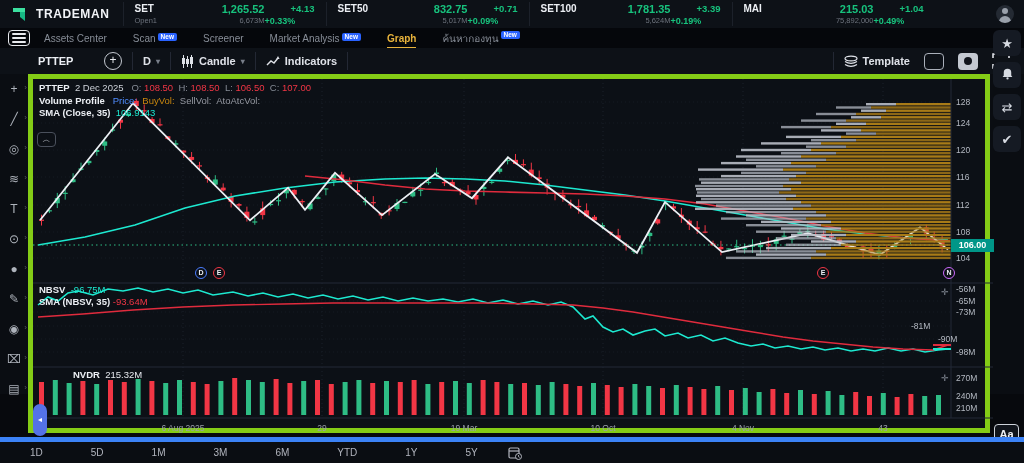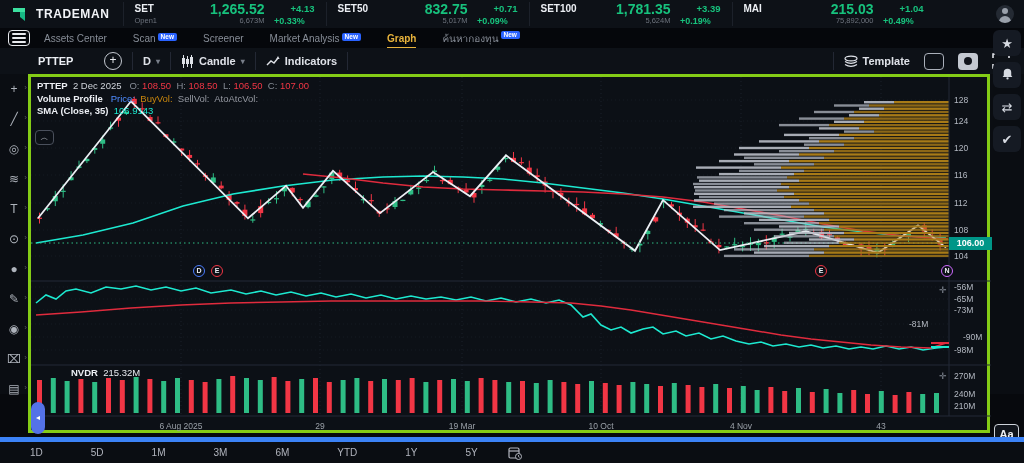--- a/index.html
+++ b/index.html
@@ -6,25 +6,25 @@
   html,body { width:1024px; height:463px; background:#07090d; overflow:hidden; }
   body { font-family:"Liberation Sans", sans-serif; color:#d1d4dc; position:relative; }
   #app { position:absolute; inset:0; width:1024px; height:394px; background:#0a0d12; }
 
   
   .topbar { position:absolute; left:0; top:0; width:1024px; height:28px; background:#0d1117; display:flex; align-items:center; }
   .brand { display:flex; align-items:center; gap:7px; padding:0 14px 0 12px; min-width:118px; }
   .brand-name { font-size:12px; font-weight:bold; letter-spacing:.6px; color:#f2f4f8; }
   .ticker { display:grid; grid-template-columns:56px 74px 52px; grid-template-rows:13px 11px; align-items:center; border-left:1px solid #1c212a; padding:0 10px; }
   .tk-name { font-size:10px; font-weight:bold; color:#eceff4; }
-  .tk-val { font-size:14px; font-weight:bold; text-align:right; }
+  .tk-val { font-size:11px; font-weight:bold; text-align:right; }
   .tk-chg { font-size:9.5px; font-weight:bold; text-align:right; padding-right:2px; }
   .tk-sub { font-size:7.5px; color:#6d737d; }
   .tk-vol { font-size:7.5px; color:#6d737d; text-align:right; }
-  .tk-pct { font-size:9px; font-weight:bold; text-align:center; padding-right:2px; }
+  .tk-pct { font-size:9px; font-weight:bold; text-align:left; padding-right:2px; }
   .up { color:#17c27d; }
   .avatar { position:absolute; right:10px; top:5px; width:18px; height:18px; border-radius:50%; background:#242a33; overflow:hidden; }
   .avatar .head { position:absolute; left:6px; top:3px; width:6px; height:6px; border-radius:50%; background:#9aa1ab; }
   .avatar .body { position:absolute; left:3px; top:11px; width:12px; height:8px; border-radius:6px 6px 0 0; background:#9aa1ab; }
 
   
   .navbar { position:absolute; left:0; top:28px; width:1024px; height:20px; background:#05070b; display:flex; align-items:center; }
   .hamburger { width:22px; height:16px; border:1.5px solid #e8eaee; border-radius:4px; margin:0 14px 0 8px; display:flex; flex-direction:column; justify-content:center; gap:2px; padding:0 3px; }
   .hamburger i { display:block; height:2px; background:#e8eaee; border-radius:1px; }
   .nav-item { font-size:10px; color:#878d97; margin-right:26px; position:relative; white-space:nowrap; }
@@ -50,21 +50,21 @@
   .ltool { height:30px; position:relative; text-align:center; }
   .ltool .g { font-size:12px; color:#aeb3bb; line-height:28px; }
   .ltool .chev { position:absolute; right:1px; top:8px; font-size:8px; color:#565d67; }
 
   
   .rrail { position:absolute; right:0; top:28px; width:34px; bottom:0; }
   .rbtn { position:absolute; left:3px; width:28px; height:26px; background:#151a23; border-radius:6px; display:flex; align-items:center; justify-content:center; color:#d7dbe2; font-size:13px; }
   .aa-btn { position:absolute; left:4px; top:396px; width:25px; height:21px; border:1.5px solid #ced3da; border-radius:4px; color:#eef0f4; font-size:11px; font-weight:bold; text-align:center; line-height:18px; background:#10141b; }
 
   
-  .chart { position:absolute; left:28px; top:74px; width:962px; height:359px; background:#0c1016; border:3px solid #84cc16; }
+  .chart { position:absolute; left:28px; top:74px; width:962px; height:359px; background:#0c1016; border:5px solid #84cc16; }
   .chart svg { position:absolute; left:0; top:0; }
   .legend { position:absolute; left:6px; top:3px; font-size:9.5px; line-height:12.5px; white-space:nowrap; z-index:4; }
   .lg-b { font-weight:bold; color:#eceff4; }
   .lg-t { color:#cfd3da; }
   .lg-dim { color:#868c96; }
   .lg-red { color:#f23645; }
   .lg-cyan { color:#1de9d0; }
   .lg-blue { color:#4f8cff; }
   .lg-gold { color:#c8860d; }
   .lg-gray { color:#9598a1; }
@@ -665,40 +665,44 @@
       <span class="lg-gray">SellVol:</span>&nbsp;
       <span class="lg-gray">AtoAtcVol:</span>
     </div>
     <div>
       <span class="lg-b">SMA (Close, 35)</span>&nbsp;
       <span class="lg-cyan">106.9143</span>
     </div>
   </div>
   <div class="collapse-btn">︿</div>
 
+  <div class="legend2">
+    <div><span class="lg-b">NBSV</span>&nbsp;&nbsp;<span class="lg-cyan">-96.75M</span></div>
+    <div><span class="lg-b">SMA (NBSV, 35)</span>&nbsp;<span class="lg-red">-93.64M</span></div>
+  </div>
   <div class="legend3">
     <span class="lg-b">NVDR</span>&nbsp;&nbsp;<span class="lg-w">215.32M</span>
   </div>
 
   <div class="price-badge">106.00</div>
   <div class="scroll-pill">◂</div>
   <span class="panel-plus" style="top:208px">✛</span>
   <span class="panel-plus" style="top:294px">✛</span>
 <span class="axis-label" style="left: 923px; top: 18px;">128</span>
       <span class="axis-label" style="left: 923px; top: 39px;">124</span>
       <span class="axis-label" style="left: 923px; top: 66px;">120</span>
       <span class="axis-label" style="left: 923px; top: 93px;">116</span>
       <span class="axis-label" style="left: 923px; top: 121px;">112</span>
       <span class="axis-label" style="left: 923px; top: 148px;">108</span>
       <span class="axis-label" style="left: 923px; top: 174px;">104</span>
       <span class="axis-label" style="left: 923px; top: 205px;">-56M</span>
       <span class="axis-label" style="left: 923px; top: 217px;">-65M</span>
       <span class="axis-label" style="left: 923px; top: 228px;">-73M</span>
       <span class="axis-label" style="left: 878px; top: 242px;">-81M</span>
-      <span class="axis-label" style="left: 932px; top: 255px;">-90M</span>
+      <span class="axis-label" style="left: 905px; top: 255px;">-90M</span>
       <span class="axis-label" style="left: 923px; top: 268px;">-98M</span>
       <span class="axis-label" style="left: 923px; top: 294px;">270M</span>
       <span class="axis-label" style="left: 923px; top: 312px;">240M</span>
       <span class="axis-label" style="left: 923px; top: 324px;">210M</span>
       <span class="time-label" style="left: 150px;">6 Aug 2025</span>
       <span class="time-label" style="left: 289px;">29</span>
       <span class="time-label" style="left: 431px;">19 Mar</span>
       <span class="time-label" style="left: 570px;">10 Oct</span>
       <span class="time-label" style="left: 710px;">4 Nov</span>
       <span class="time-label" style="left: 850px;">43</span>

